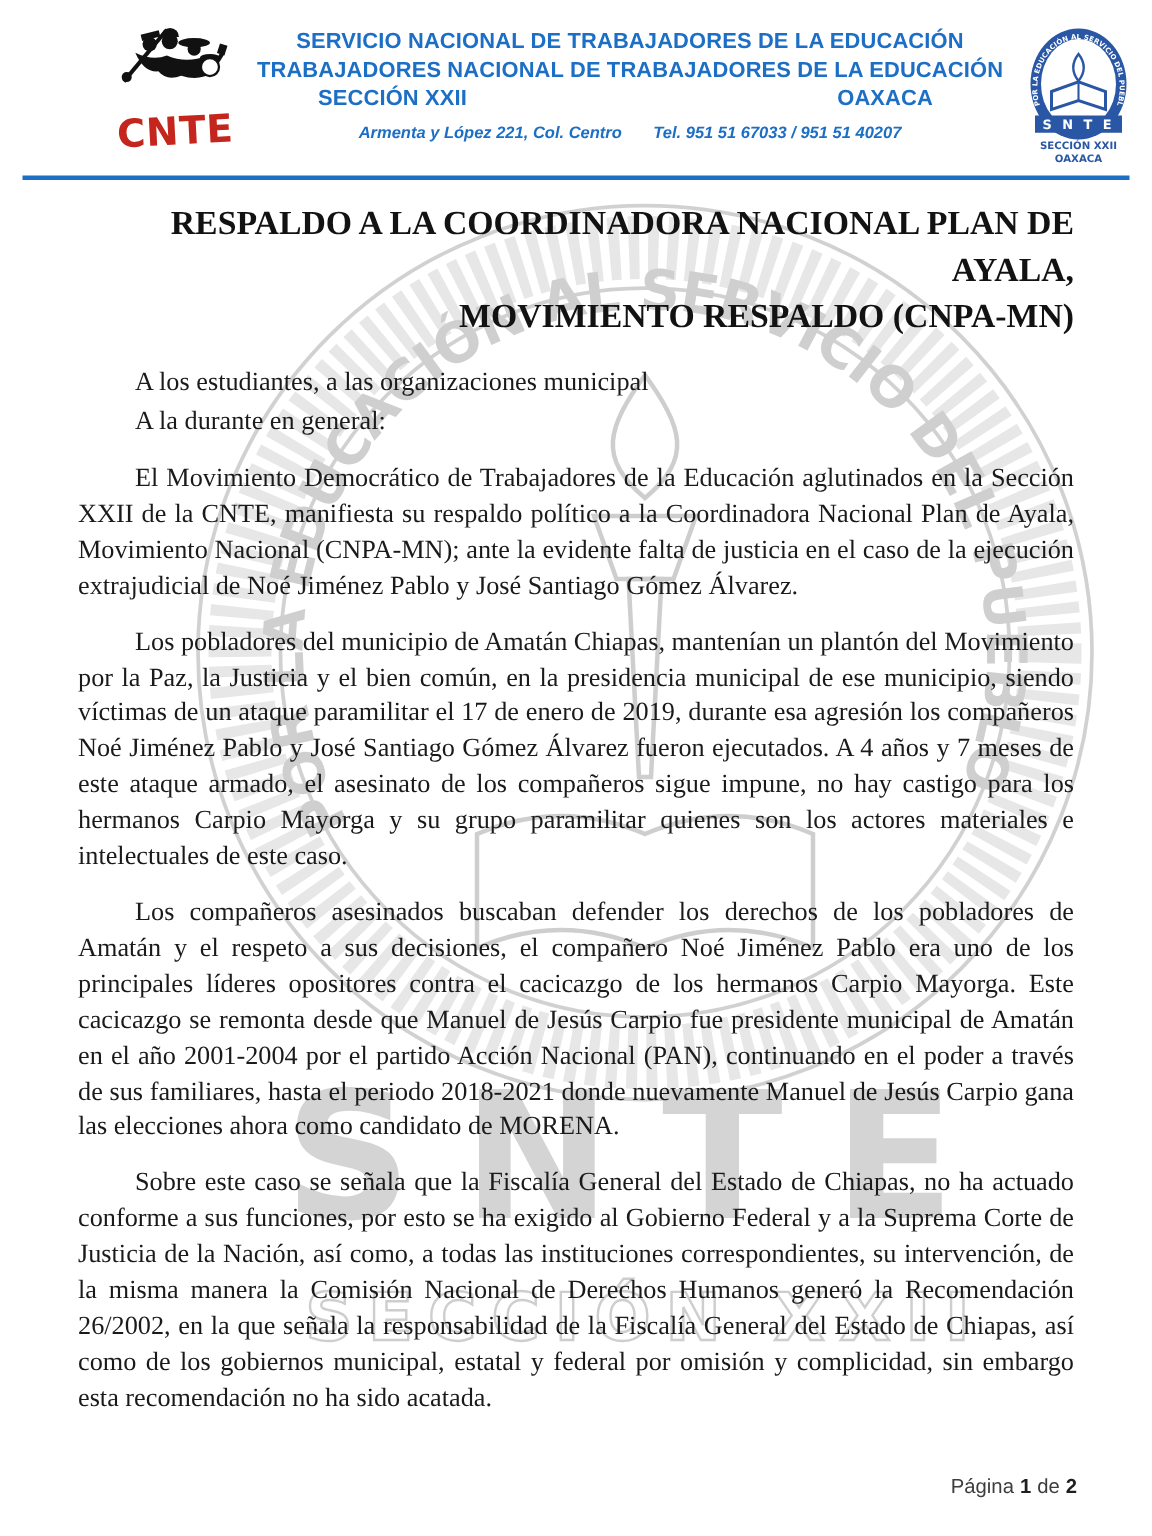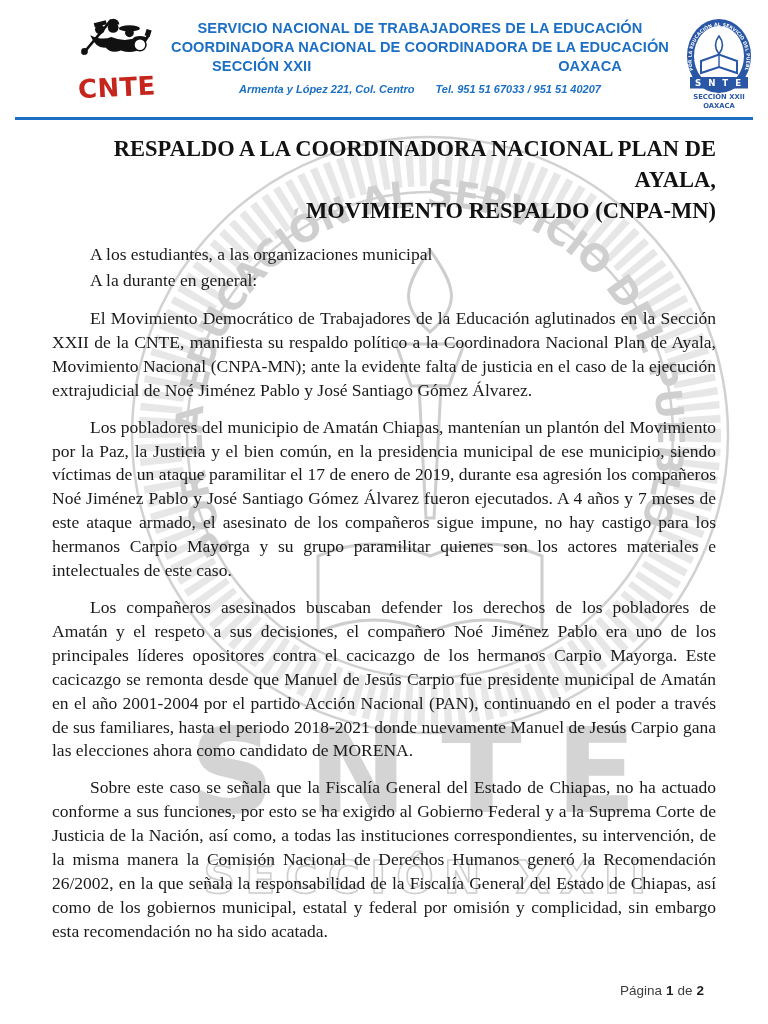--- a/index.html
+++ b/index.html
@@ -38,21 +38,21 @@
     margin-top:13px; text-align:right; font-weight:bold;
     font-size:22.5px; line-height:31px; color:#121212;
   }
   .salutations { margin:16px 0 14px 38px; font-size:17.5px; line-height:25.5px; }
   .body-paragraphs p {
     margin:0 0 13px 0; text-align:justify; text-indent:38px;
     font-size:17.5px; line-height:23.9px;
   }
   
   .page-footer {
-    position:absolute; right:64px; bottom:26px; z-index:2;
+    position:absolute; right:50px; bottom:26px; z-index:2;
     font-family:"Liberation Sans", sans-serif; font-size:13.5px; color:#3d3d3d;
     display:inline-flex; gap:4px; align-items:baseline;
   }
   .page-footer .num { font-weight:bold; color:#1f1f1f; }
 </style>
 </head>
 <body>
 
 <div class="page">
 
@@ -94,21 +94,21 @@
         <path d="M66 31 L73 20" stroke="#111" stroke-width="3" fill="none"></path>
         <rect x="70" y="14" width="5.5" height="7" transform="rotate(18 72 17)"></rect>
         <path d="M12 20 Q18 34 28 33 Q34 40 44 36 Q56 40 66 34 Q70 26 62 22 Q48 28 34 22 Q24 26 12 20 Z"></path>
       </g>
       <circle cx="64" cy="30" r="6.3" fill="#ffffff" stroke="#111" stroke-width="1.6"></circle>
       <text x="40" y="84" text-anchor="middle" transform="rotate(-3 40 78)" font-family="DejaVu Sans, sans-serif" font-weight="bold" font-size="27" fill="#c4251c" letter-spacing="0.5">CNTE</text>
     </svg>
 
     <div class="header-center">
       <div class="org-line">SERVICIO NACIONAL DE TRABAJADORES DE LA EDUCACIÓN</div>
-      <div class="org-line">COORDINADORA NACIONAL DE COORDINADORA DE LA EDUCACIÓN</div>
+      <div class="org-line">TRABAJADORES NACIONAL DE TRABAJADORES DE LA EDUCACIÓN</div>
       <div class="org-line org-line3">
         <span>SECCIÓN XXII</span>
         <span>OAXACA</span>
       </div>
       <div class="address-block">
         <span class="address-row">
           <span>Armenta y López 221, Col. Centro</span>
           <span>Tel. 951 51 67033 / 951 51 40207</span>
         </span>
       </div>

